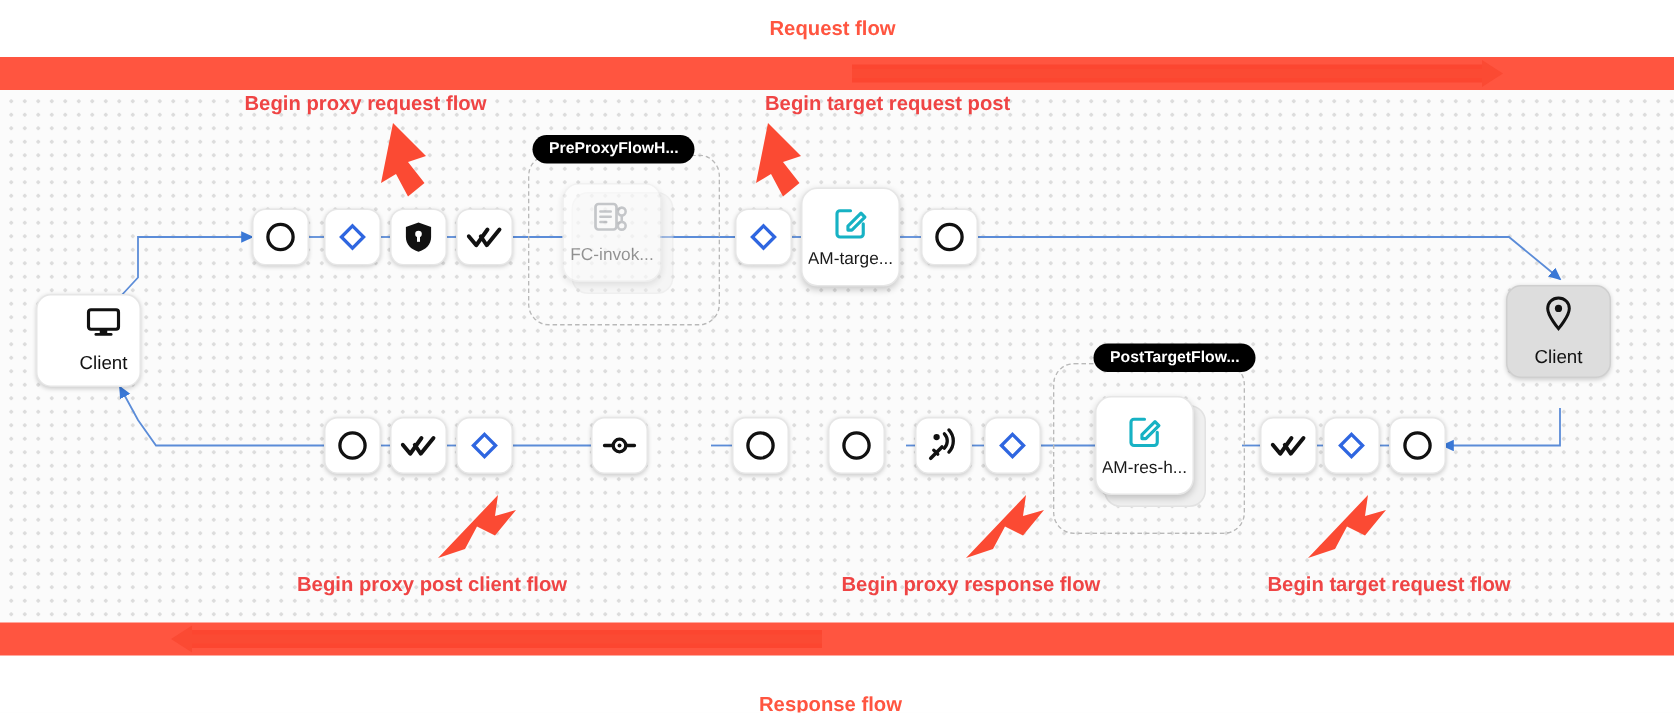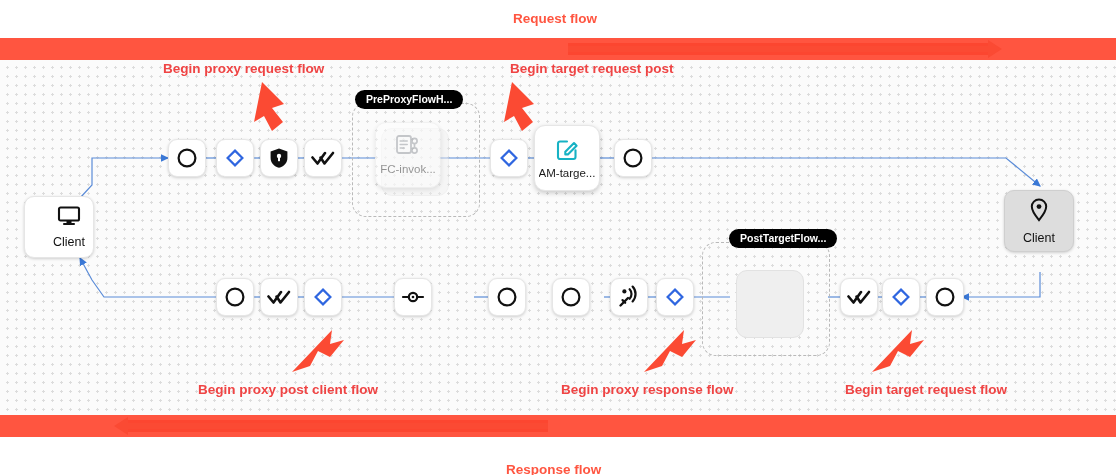--- a/index.html
+++ b/index.html
@@ -278,20 +278,29 @@
   </div>
   <div class="node step" style="left:656px;top:278px;">
     <span>
       <svg width="20" height="20" viewBox="0 0 20 20">
           <path d="M10 2.6 L17.4 10 L10 17.4 L2.6 10 Z" fill="none" stroke="#2f66e0" stroke-width="2.2"></path>
         </svg>
     </span>
   </div>
 
   <div class="stack-shadow" style="left:736px;top:270px;"></div>
+  <div class="node bigcard" style="left:730px;top:264px;">
+    <span>
+      <svg width="25" height="25" viewBox="0 0 25 25">
+        <path d="M20.5 13.2V20a2 2 0 0 1-2 2H5a2 2 0 0 1-2-2V6.5a2 2 0 0 1 2-2h7" fill="none" stroke="#17b2c4" stroke-width="2.1" stroke-linecap="round"></path>
+        <path d="M10.3 14.8l8.7-8.7 2.6 2.6-8.7 8.7h-2.6z" fill="none" stroke="#17b2c4" stroke-width="2.1" stroke-linejoin="round"></path>
+      </svg>
+    </span>
+    <span class="cap">AM-res-h...</span>
+  </div>
 
   <div class="node step" style="left:840px;top:278px;">
     <span>
       <svg width="24" height="18" viewBox="0 0 24 18">
         <path d="M1.5 8.5 L6.5 14.5 L14 4" fill="none" stroke="#111" stroke-width="2.6" stroke-linecap="round" stroke-linejoin="round"></path>
         <path d="M9.5 8.5 L13.5 14.5 L22 4" fill="none" stroke="#111" stroke-width="2.6" stroke-linecap="round" stroke-linejoin="round"></path>
       </svg>
     </span>
   </div>
   <div class="node step" style="left:882px;top:278px;">

